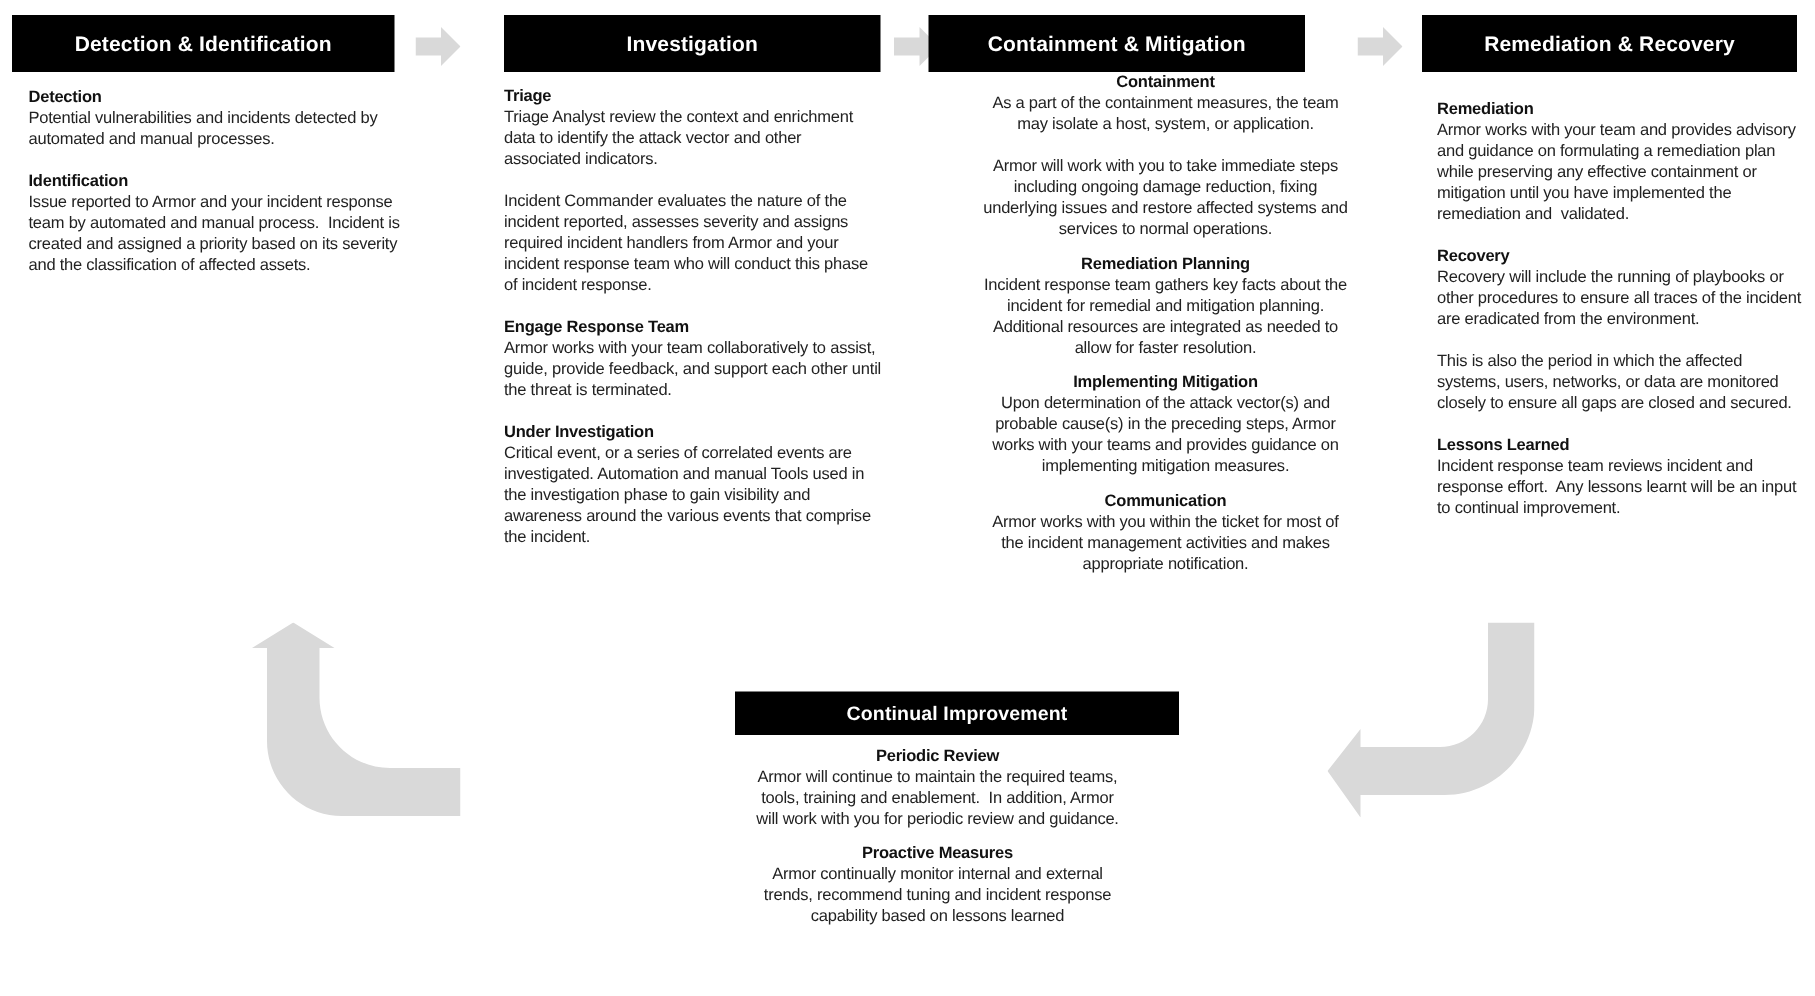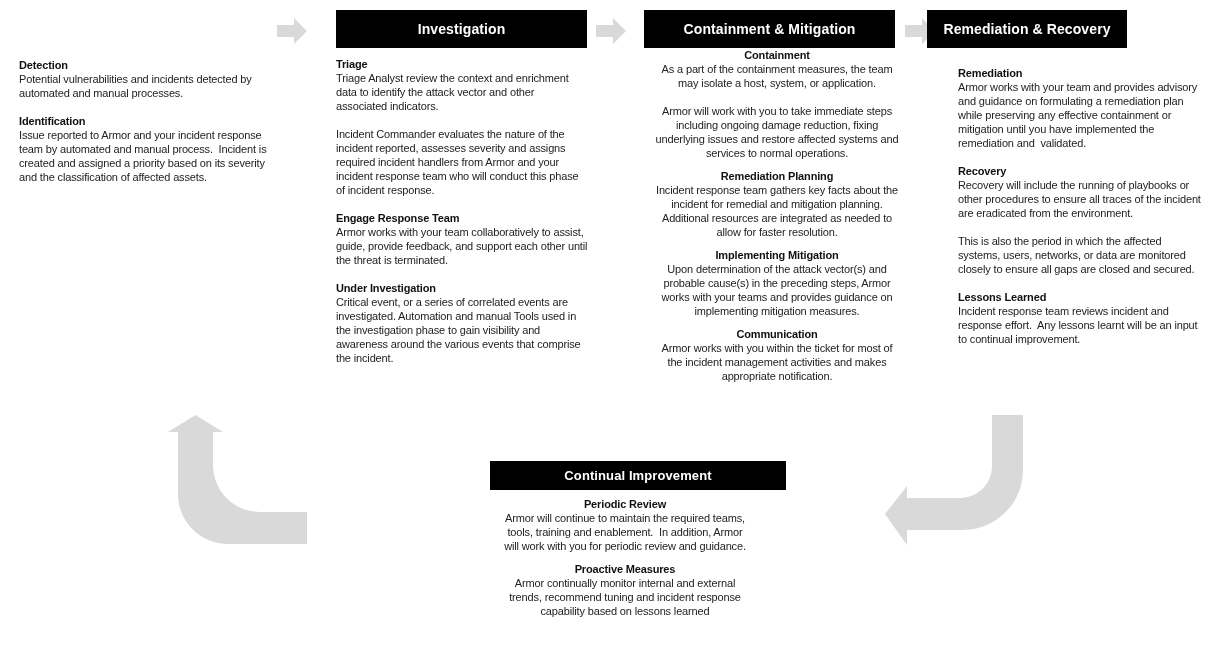--- a/index.html
+++ b/index.html
@@ -56,38 +56,39 @@
   .tight .section { margin: 0 0 9px 0; text-align: center; }
   .sec-heading { font-weight: bold; color: #111111; }
   .sec-para { margin: 0 0 14px 0; }
   .section > :last-child { margin-bottom: 0; }
 </style>
 </head>
 <body>
 
 <div class="canvas">
 
+  <div class="phase-bar" style="left:8px; width:255px;">Detection &amp; Identification</div>
 
   <svg class="conn" style="left:277px;" viewBox="0 0 30 26">
     <polygon points="0,7 17,7 17,0 30,13 17,26 17,19 0,19" fill="var(--arrow)"></polygon>
   </svg>
 
   <div class="phase-bar" style="left:336px; width:251px;">Investigation</div>
 
   <svg class="conn" style="left:596px;" viewBox="0 0 30 26">
     <polygon points="0,7 17,7 17,0 30,13 17,26 17,19 0,19" fill="var(--arrow)"></polygon>
   </svg>
 
-  <div class="phase-bar" style="left:644px; width:251px;">Containment &amp; Mitigation</div>
+  <div class="phase-bar" style="left:619px; width:251px;">Containment &amp; Mitigation</div>
 
   <svg class="conn" style="left:905px;" viewBox="0 0 30 26">
     <polygon points="0,7 17,7 17,0 30,13 17,26 17,19 0,19" fill="var(--arrow)"></polygon>
   </svg>
 
-  <div class="phase-bar" style="left:927px; width:200px;">Remediation &amp; Recovery</div>
+  <div class="phase-bar" style="left:948px; width:250px;">Remediation &amp; Recovery</div>
 
   <div class="phase-body" style="left:19px; top:58px; width:254px;"><div class="section"><div class="sec-heading">Detection</div><p class="sec-para">Potential vulnerabilities and incidents detected by automated and manual processes.</p></div><div class="section"><div class="sec-heading">Identification</div><p class="sec-para">Issue reported to Armor and your incident response team by automated and manual process.  Incident is created and assigned a priority based on its severity and the classification of affected assets.</p></div></div>
 
   <div class="phase-body" style="left:336px; top:57px; width:252px;"><div class="section"><div class="sec-heading">Triage</div><p class="sec-para">Triage Analyst review the context and enrichment data to identify the attack vector and other associated indicators.</p><p class="sec-para">Incident Commander evaluates the nature of the incident reported, assesses severity and assigns required incident handlers from Armor and your incident response team who will conduct this phase of incident response.</p></div><div class="section"><div class="sec-heading">Engage Response Team</div><p class="sec-para">Armor works with your team collaboratively to assist, guide, provide feedback, and support each other until the threat is terminated.</p></div><div class="section"><div class="sec-heading">Under Investigation</div><p class="sec-para">Critical event, or a series of correlated events are investigated. Automation and manual Tools used in the investigation phase to gain visibility and awareness around the various events that comprise the incident.</p></div></div>
 
   <div class="phase-body tight" style="left:653px; top:48px; width:248px;"><div class="section"><div class="sec-heading">Containment</div><p class="sec-para">As a part of the containment measures, the team may isolate a host, system, or application.</p><p class="sec-para">Armor will work with you to take immediate steps including ongoing damage reduction, fixing underlying issues and restore affected systems and services to normal operations.</p></div><div class="section"><div class="sec-heading">Remediation Planning</div><p class="sec-para">Incident response team gathers key facts about the incident for remedial and mitigation planning. Additional resources are integrated as needed to allow for faster resolution.</p></div><div class="section"><div class="sec-heading">Implementing Mitigation</div><p class="sec-para">Upon determination of the attack vector(s) and probable cause(s) in the preceding steps, Armor works with your teams and provides guidance on implementing mitigation measures.</p></div><div class="section"><div class="sec-heading">Communication</div><p class="sec-para">Armor works with you within the ticket for most of the incident management activities and makes appropriate notification.</p></div></div>
 
   <div class="phase-body" style="left:958px; top:66px; width:248px;"><div class="section"><div class="sec-heading">Remediation</div><p class="sec-para">Armor works with your team and provides advisory and guidance on formulating a remediation plan while preserving any effective containment or mitigation until you have implemented the remediation and  validated.</p></div><div class="section"><div class="sec-heading">Recovery</div><p class="sec-para">Recovery will include the running of playbooks or other procedures to ensure all traces of the incident are eradicated from the environment.</p><p class="sec-para">This is also the period in which the affected systems, users, networks, or data are monitored closely to ensure all gaps are closed and secured.</p></div><div class="section"><div class="sec-heading">Lessons Learned</div><p class="sec-para">Incident response team reviews incident and response effort.  Any lessons learnt will be an input to continual improvement.</p></div></div>
 
   <svg class="loop-arrow" style="left:168px; top:415px;" width="139" height="129" viewBox="0 0 139 129">

